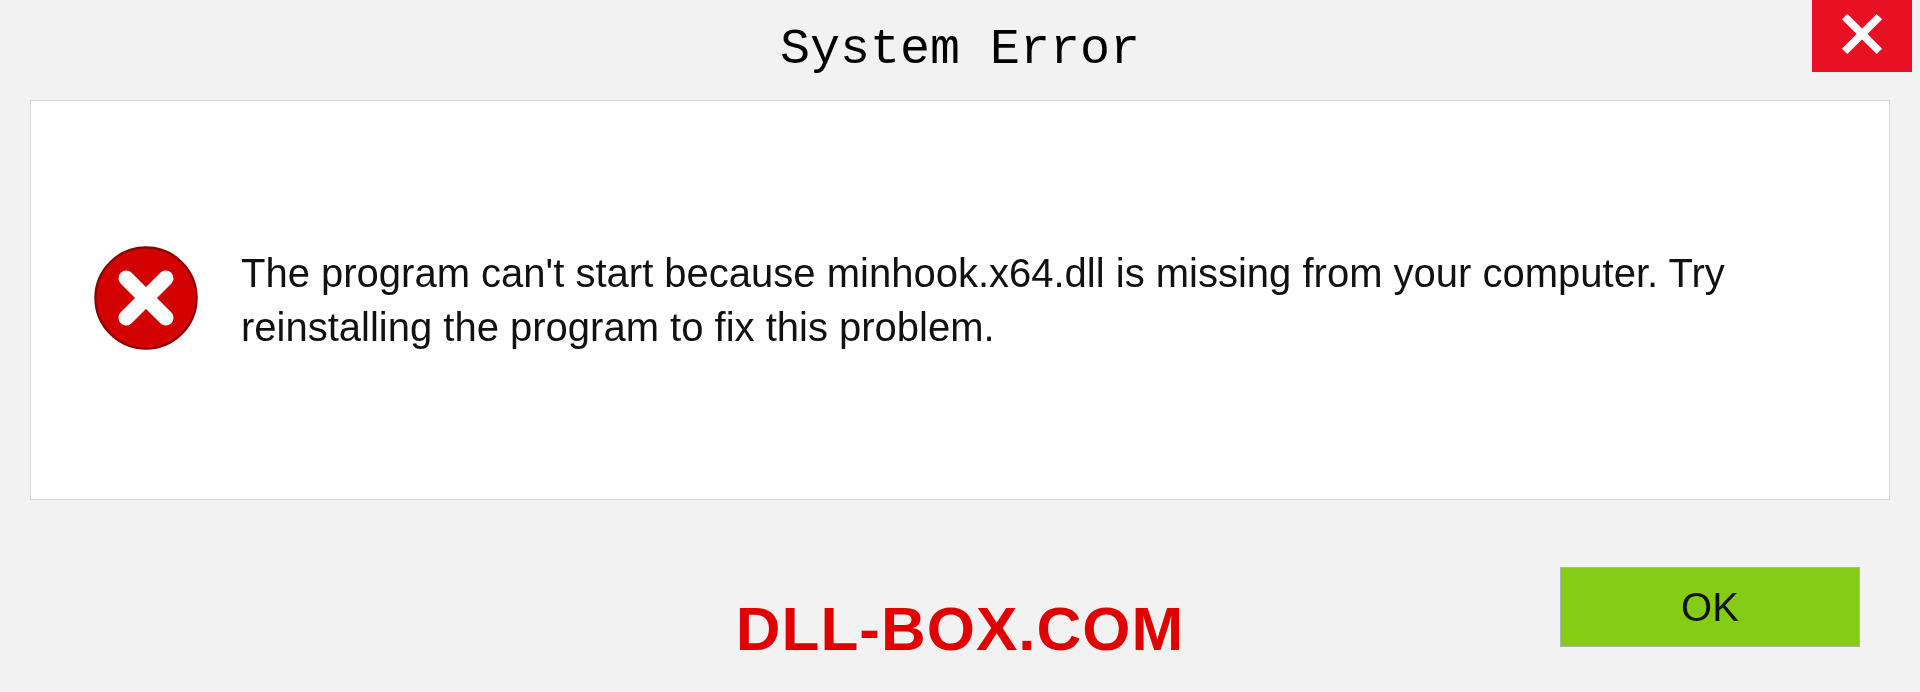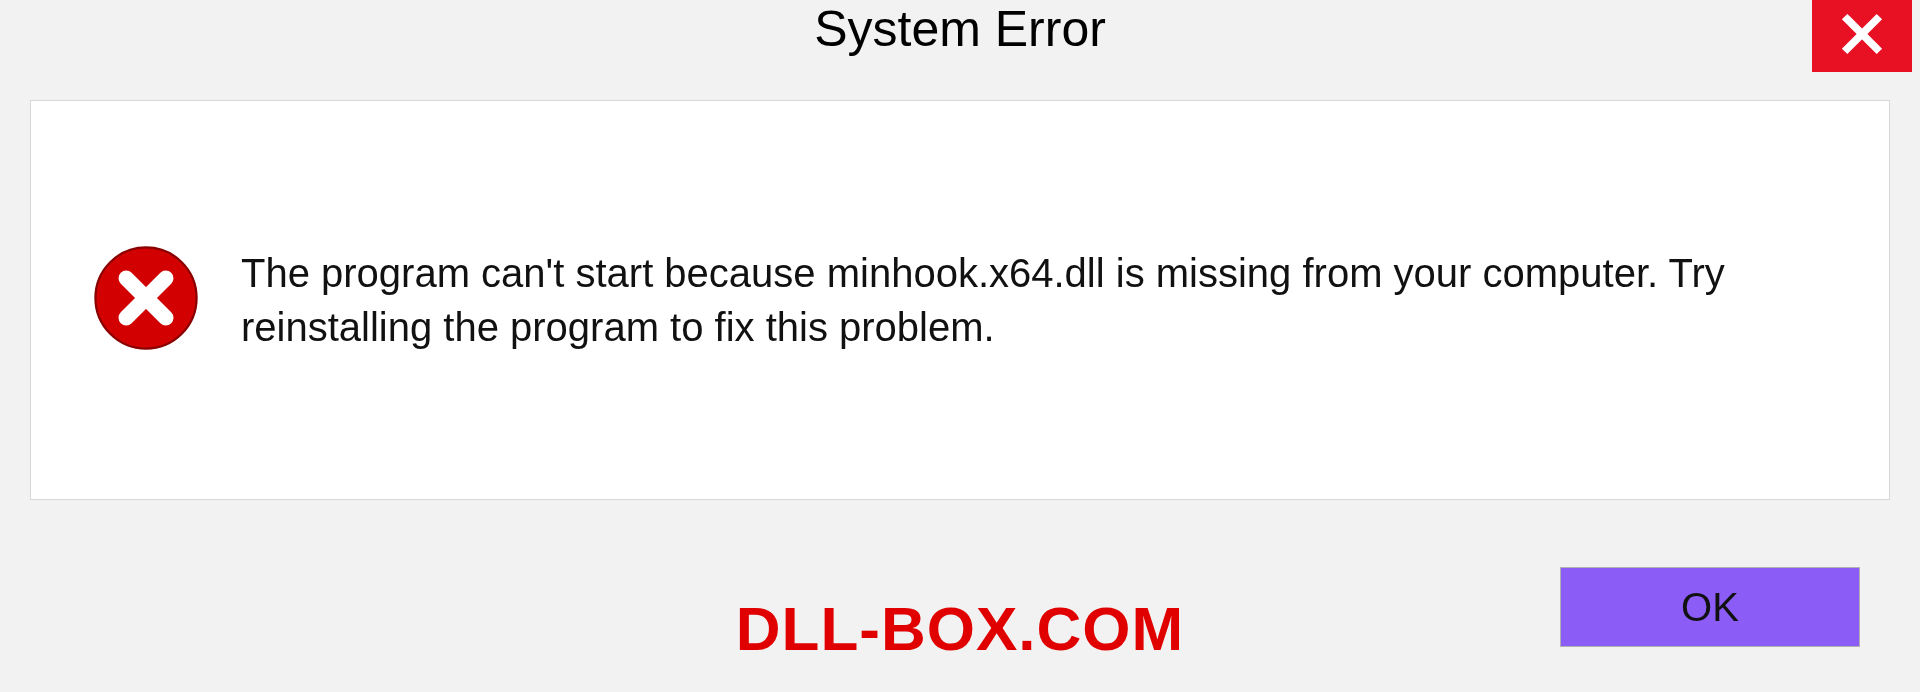--- a/index.html
+++ b/index.html
@@ -14,21 +14,22 @@
       height: 692px;
       position: relative;
       overflow: hidden;
     }
     .titlebar {
       display: flex;
       align-items: flex-start;
       justify-content: center;
       position: relative;
       height: 80px;
-      padding-top: 0;
+      padding-top: 21px;
+      font-family: Liberation Mono, monospace;
     }
     .title-text {
       font-size: 50px;
       font-weight: 400;
       color: #000;
       text-align: center;
     }
     .close-button {
       position: absolute;
       top: 0;
@@ -88,21 +89,21 @@
       font-size: 62px;
       font-weight: 800;
       color: #e00000;
       letter-spacing: 1px;
       font-family: Arial, sans-serif;
       white-space: nowrap;
     }
     .ok-button {
       width: 300px;
       height: 80px;
-      background: #8b5cf6;
+      background: #84cc16;
       border: 1px solid #b0b0b0;
       font-size: 40px;
       font-weight: 400;
       color: #111;
       display: flex;
       align-items: center;
       justify-content: center;
       cursor: pointer;
       margin-right: 10px;
       margin-bottom: 10px;

